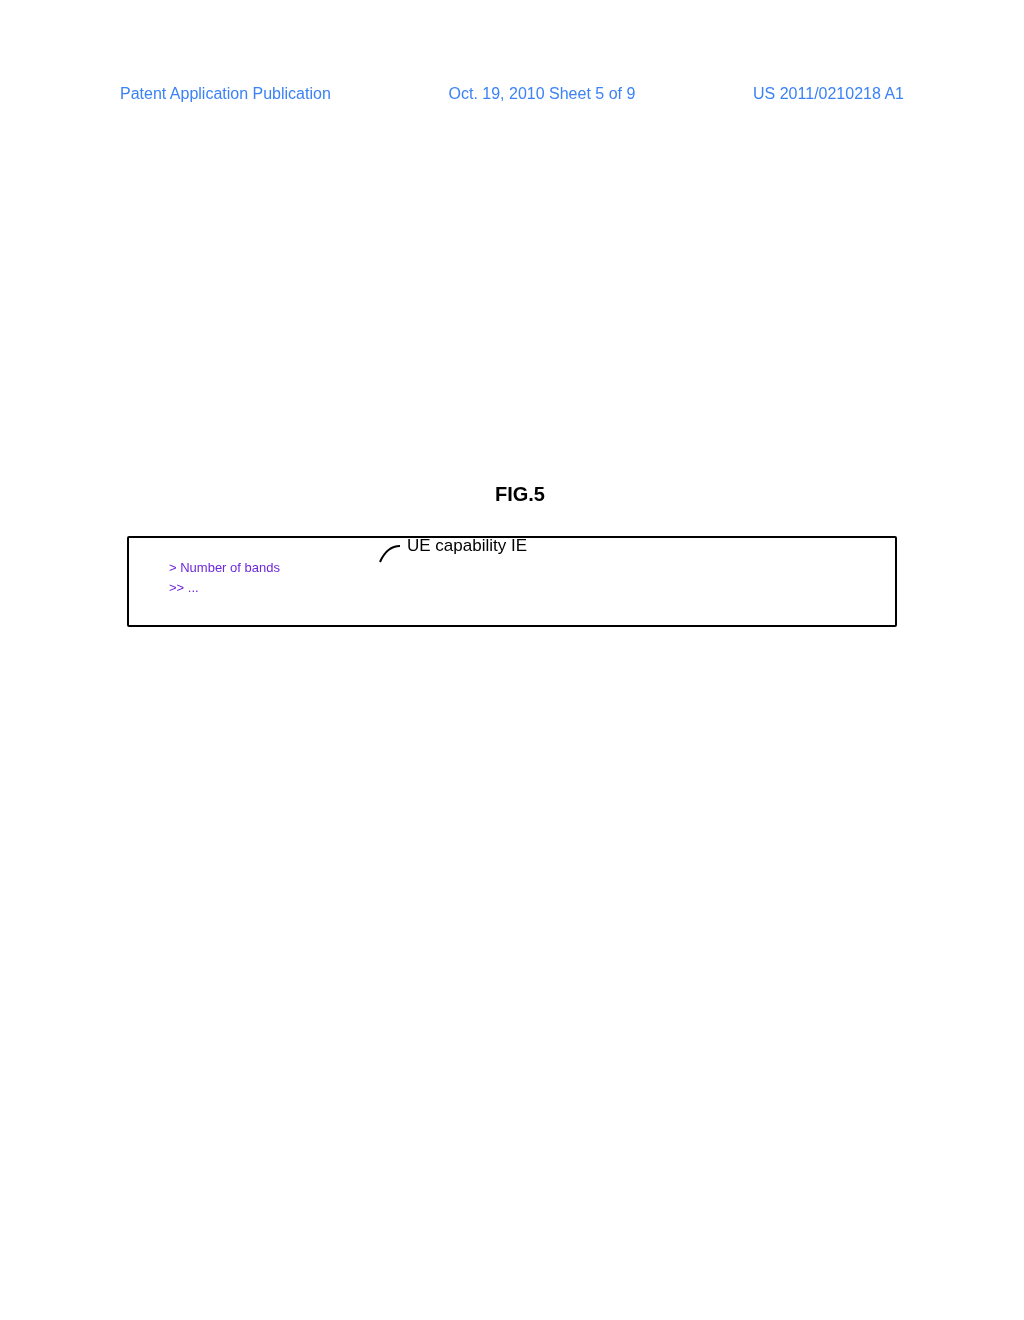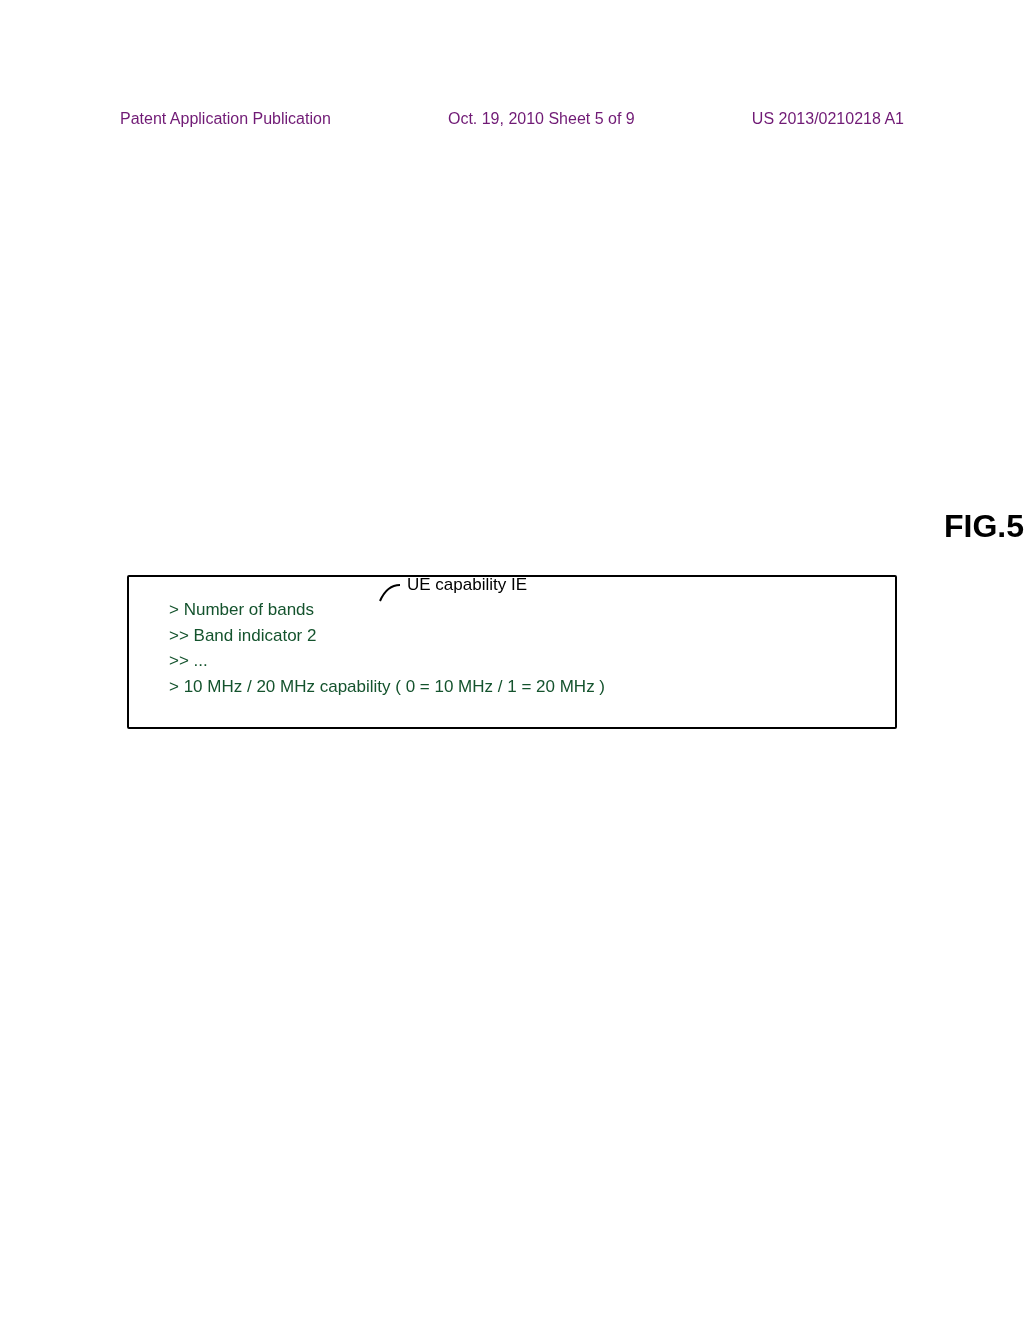--- a/index.html
+++ b/index.html
@@ -14,39 +14,38 @@
       background: #ffffff;
       font-family: Arial, Helvetica, sans-serif;
       position: relative;
     }
     
     .page-header {
       display: flex;
       justify-content: space-between;
       padding: 85px 120px 0 120px;
       font-size: 16px;
-      color: #701a75;
-      margin-top: 25px;
+      color: #3b82f6;
     }
     
     .header-left {
       font-weight: normal;
     }
     
     .header-center {
       font-weight: normal;
     }
     
     .header-right {
       font-weight: normal;
     }
     
     .figure-title {
-      text-align: right;
-      font-size: 32px;
+      text-align: center;
+      font-size: 20px;
       font-weight: bold;
       margin-top: 380px;
       color: #000;
       padding-left: 16px;
     }
     
     .callout-container {
       position: relative;
       margin: 20px auto 0;
       width: 770px;
@@ -70,42 +69,40 @@
     
     .ie-box {
       border: 2px solid #000;
       border-radius: 2px;
       margin-top: 30px;
       padding: 20px 40px 28px 40px;
       width: 770px;
     }
     
     .ie-line {
-      font-size: 17px;
-      color: #14532d;
+      font-size: 13px;
+      color: #6d28d9;
       line-height: 1.5;
       white-space: nowrap;
     }
   </style>
 </head>
 <body>
 
 <div class="page-header">
   <span class="header-left">Patent Application Publication</span>
   <span class="header-center">Oct. 19, 2010  Sheet 5 of 9</span>
-  <span class="header-right">US 2013/0210218 A1</span>
+  <span class="header-right">US 2011/0210218 A1</span>
 </div>
 
 <div class="figure-title">FIG.5</div>
 
 <div class="callout-container">
   <svg class="callout-pointer" viewBox="0 0 30 25">
     <path d="M 28 2 Q 15 2 8 18" stroke="#000" stroke-width="2" fill="none"></path>
   </svg>
   <span class="callout-label">UE capability IE</span>
 
   <div class="ie-box">
     <div class="ie-line">&gt; Number of bands</div>
-    <div class="ie-line">&gt;&gt; Band indicator 2</div>
     <div class="ie-line">&gt;&gt; ...</div>
-    <div class="ie-line">&gt; 10 MHz / 20 MHz capability ( 0 = 10 MHz / 1 = 20 MHz )</div>
   </div>
 </div>
 
 </body></html>

